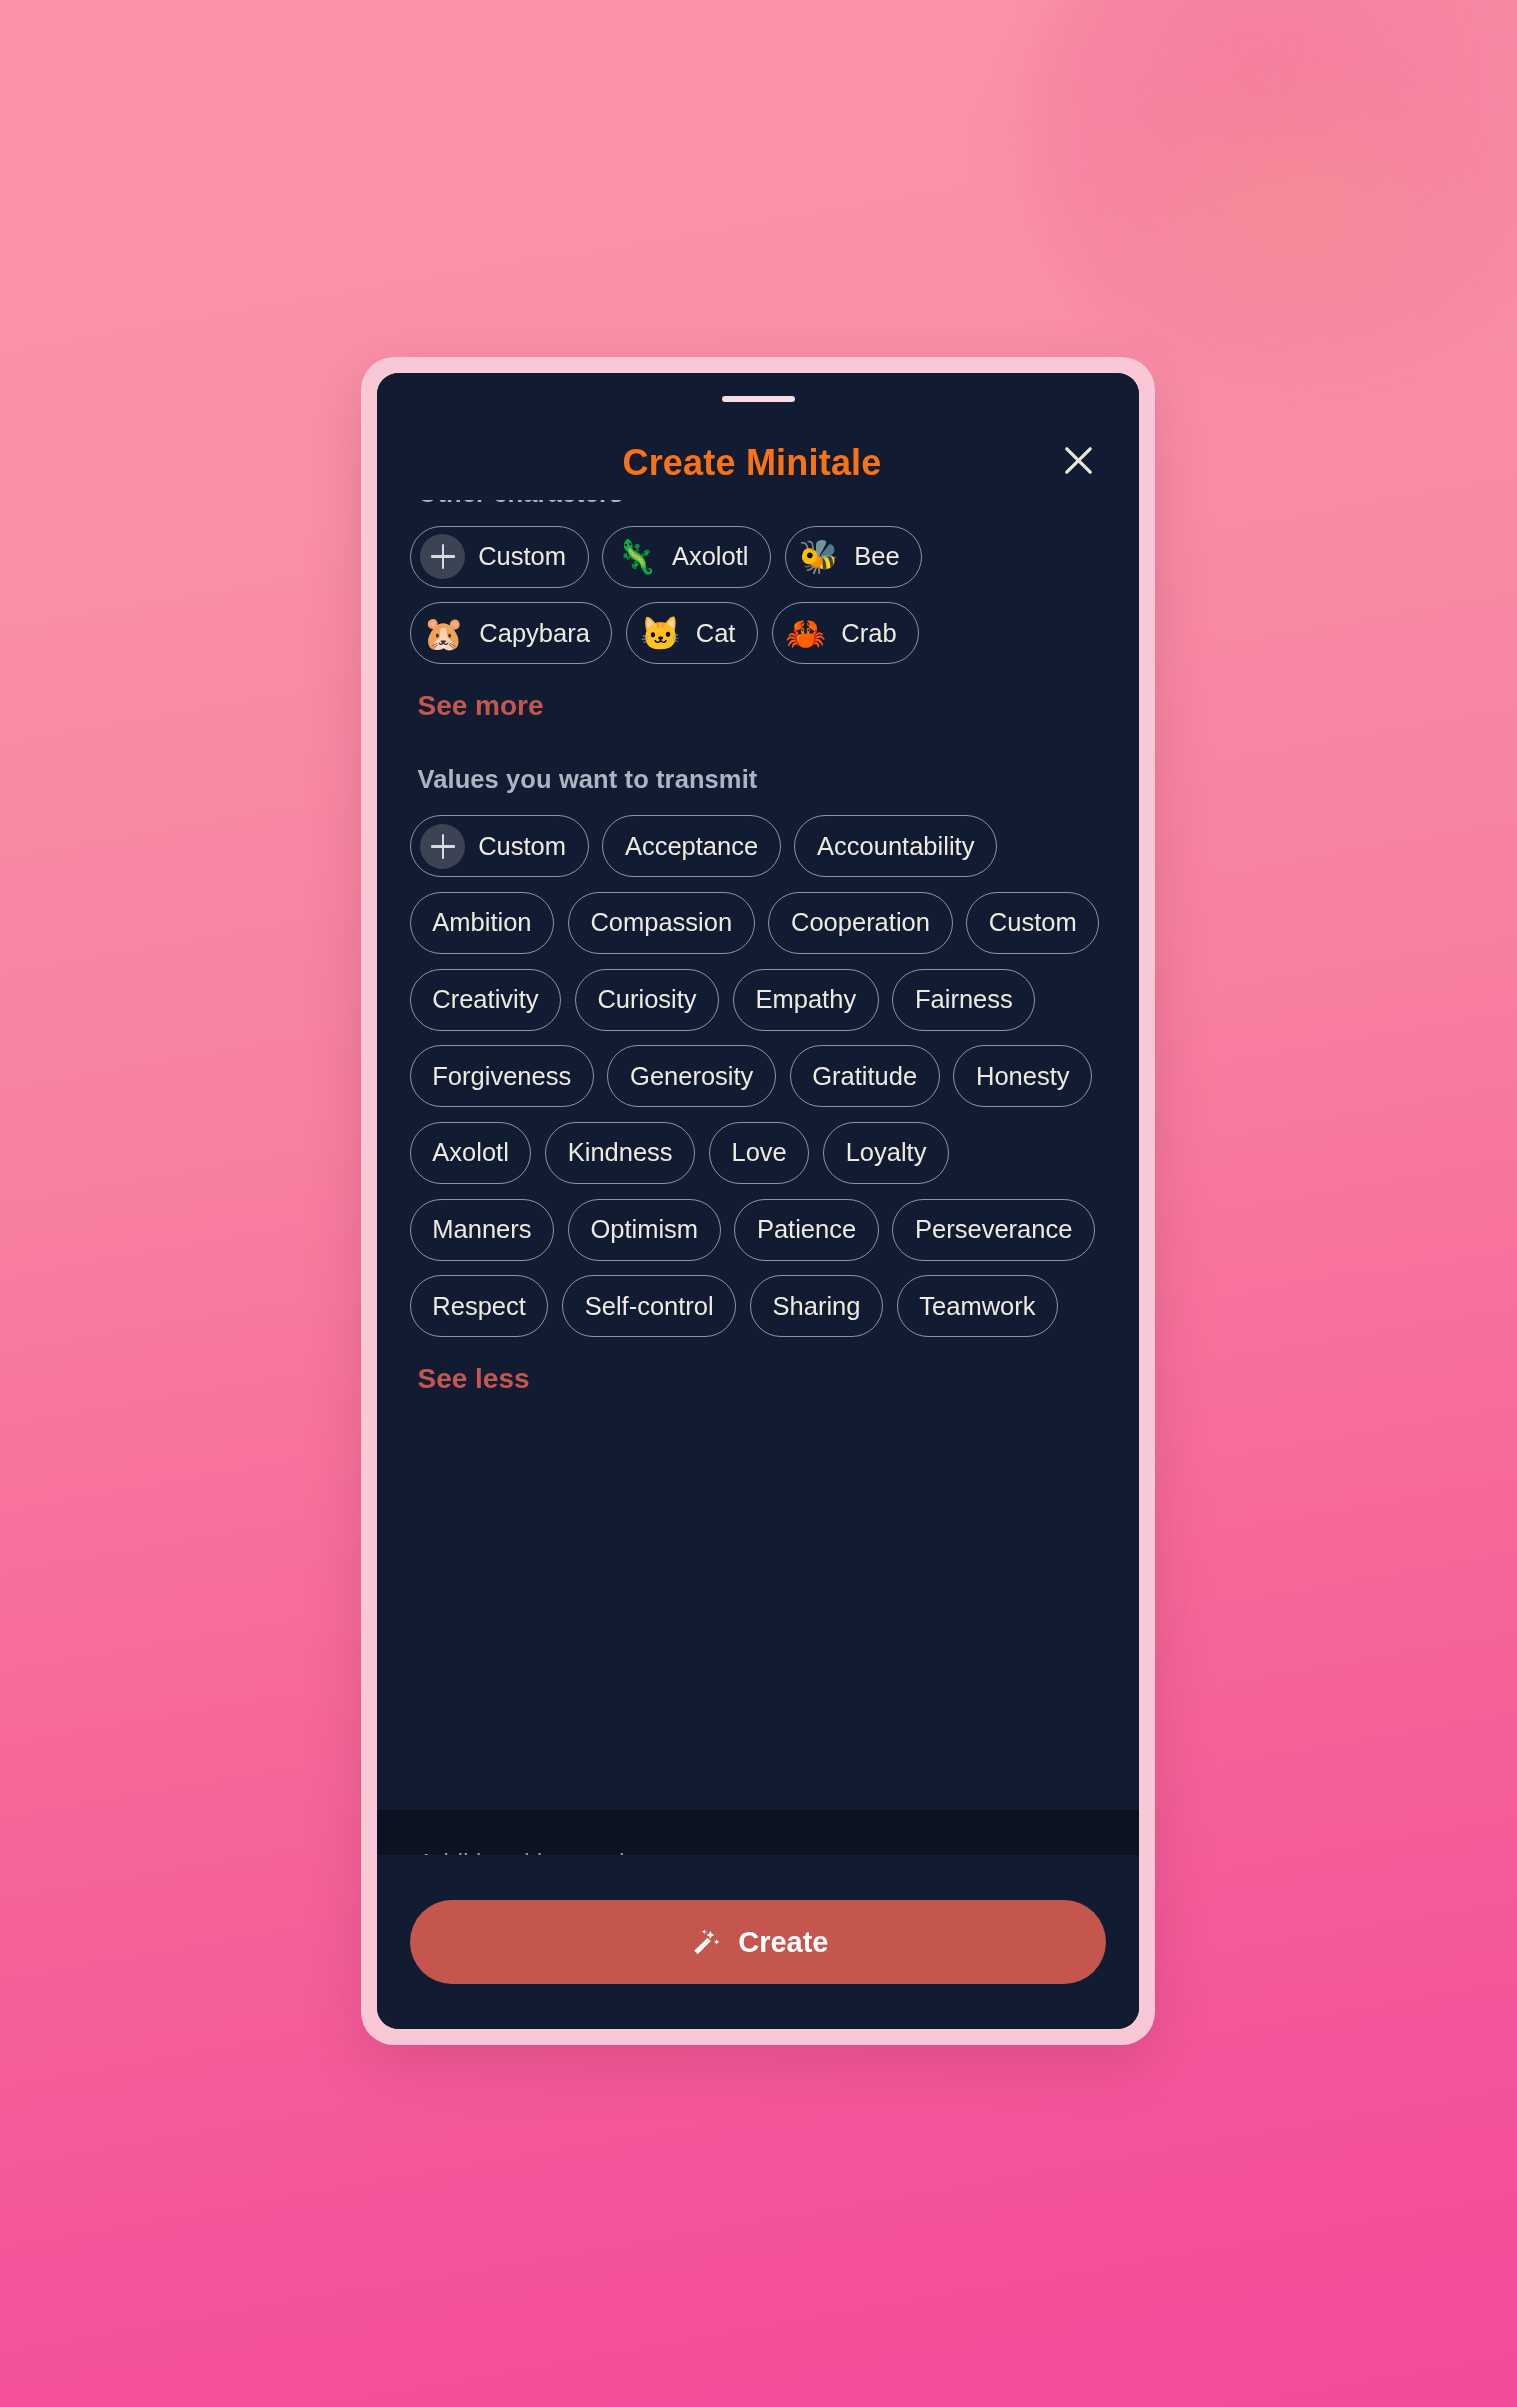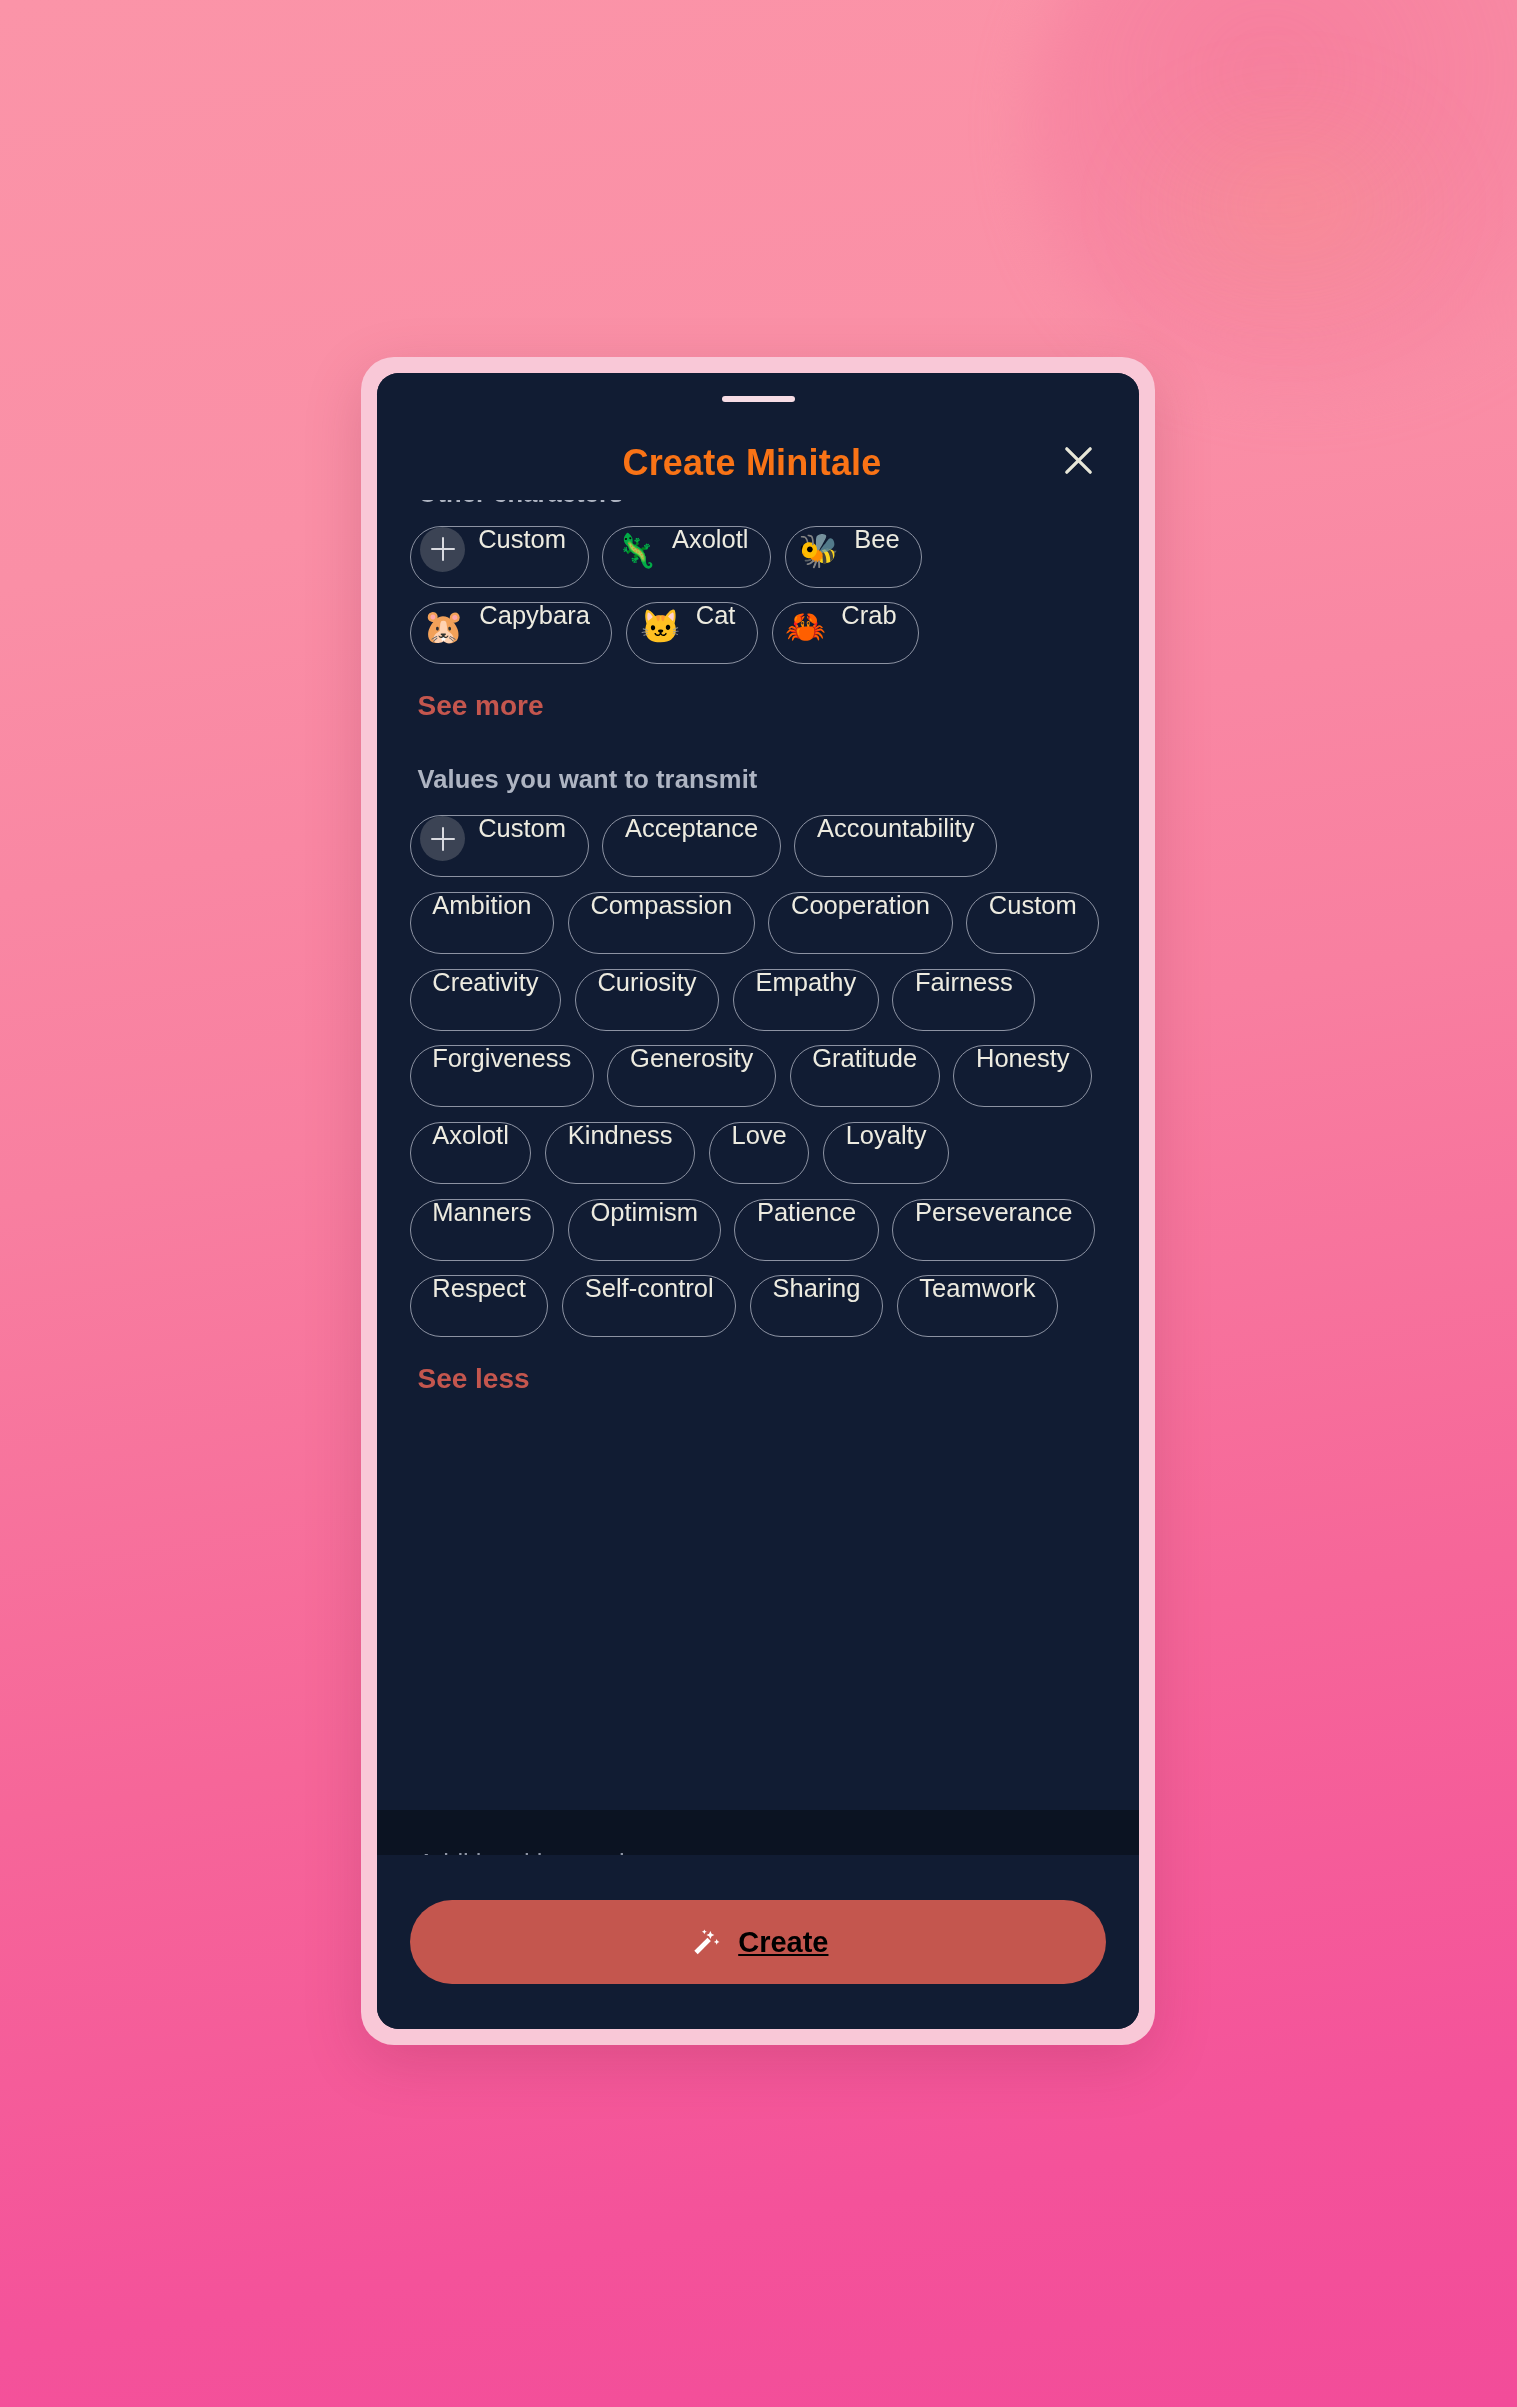--- a/index.html
+++ b/index.html
@@ -137,21 +137,21 @@
 
   .chip-row {
     display: flex;
     flex-wrap: wrap;
     gap: 14.7px 13.7px;
     margin-bottom: 3.9px;
   }
 
   .chip {
     display: inline-flex;
-    align-items: flex-start;
+    align-items: center;
     border: 1.6px solid #8D93A3;
     border-radius: 979px;
     color: #EDEBE0;
     font-size: 25.5px;
     line-height: 1;
     padding: 0 21.6px;
     height: 62px;
     background: transparent;
     cursor: pointer;
     white-space: nowrap;
@@ -238,30 +238,29 @@
     justify-content: center;
     padding: 0 33px;
     z-index: 6;
   }
   .create-btn {
     width: 100%;
     height: 84px;
     border: none;
     border-radius: 979px;
     background: #C4564E;
-    color: #000000;
+    color: #ffffff;
     font-family: "Liberation Sans", sans-serif;
     font-size: 29px;
     font-weight: bold;
     display: flex;
     align-items: center;
     justify-content: center;
     gap: 15.7px;
     cursor: pointer;
-    text-decoration: underline;
   }
   .wand-icon { display: block; }
 </style>
 </head>
 <body>
 
 <div class="blob"></div>
 <div class="blob2"></div>
 
 <div class="modal-outer">

